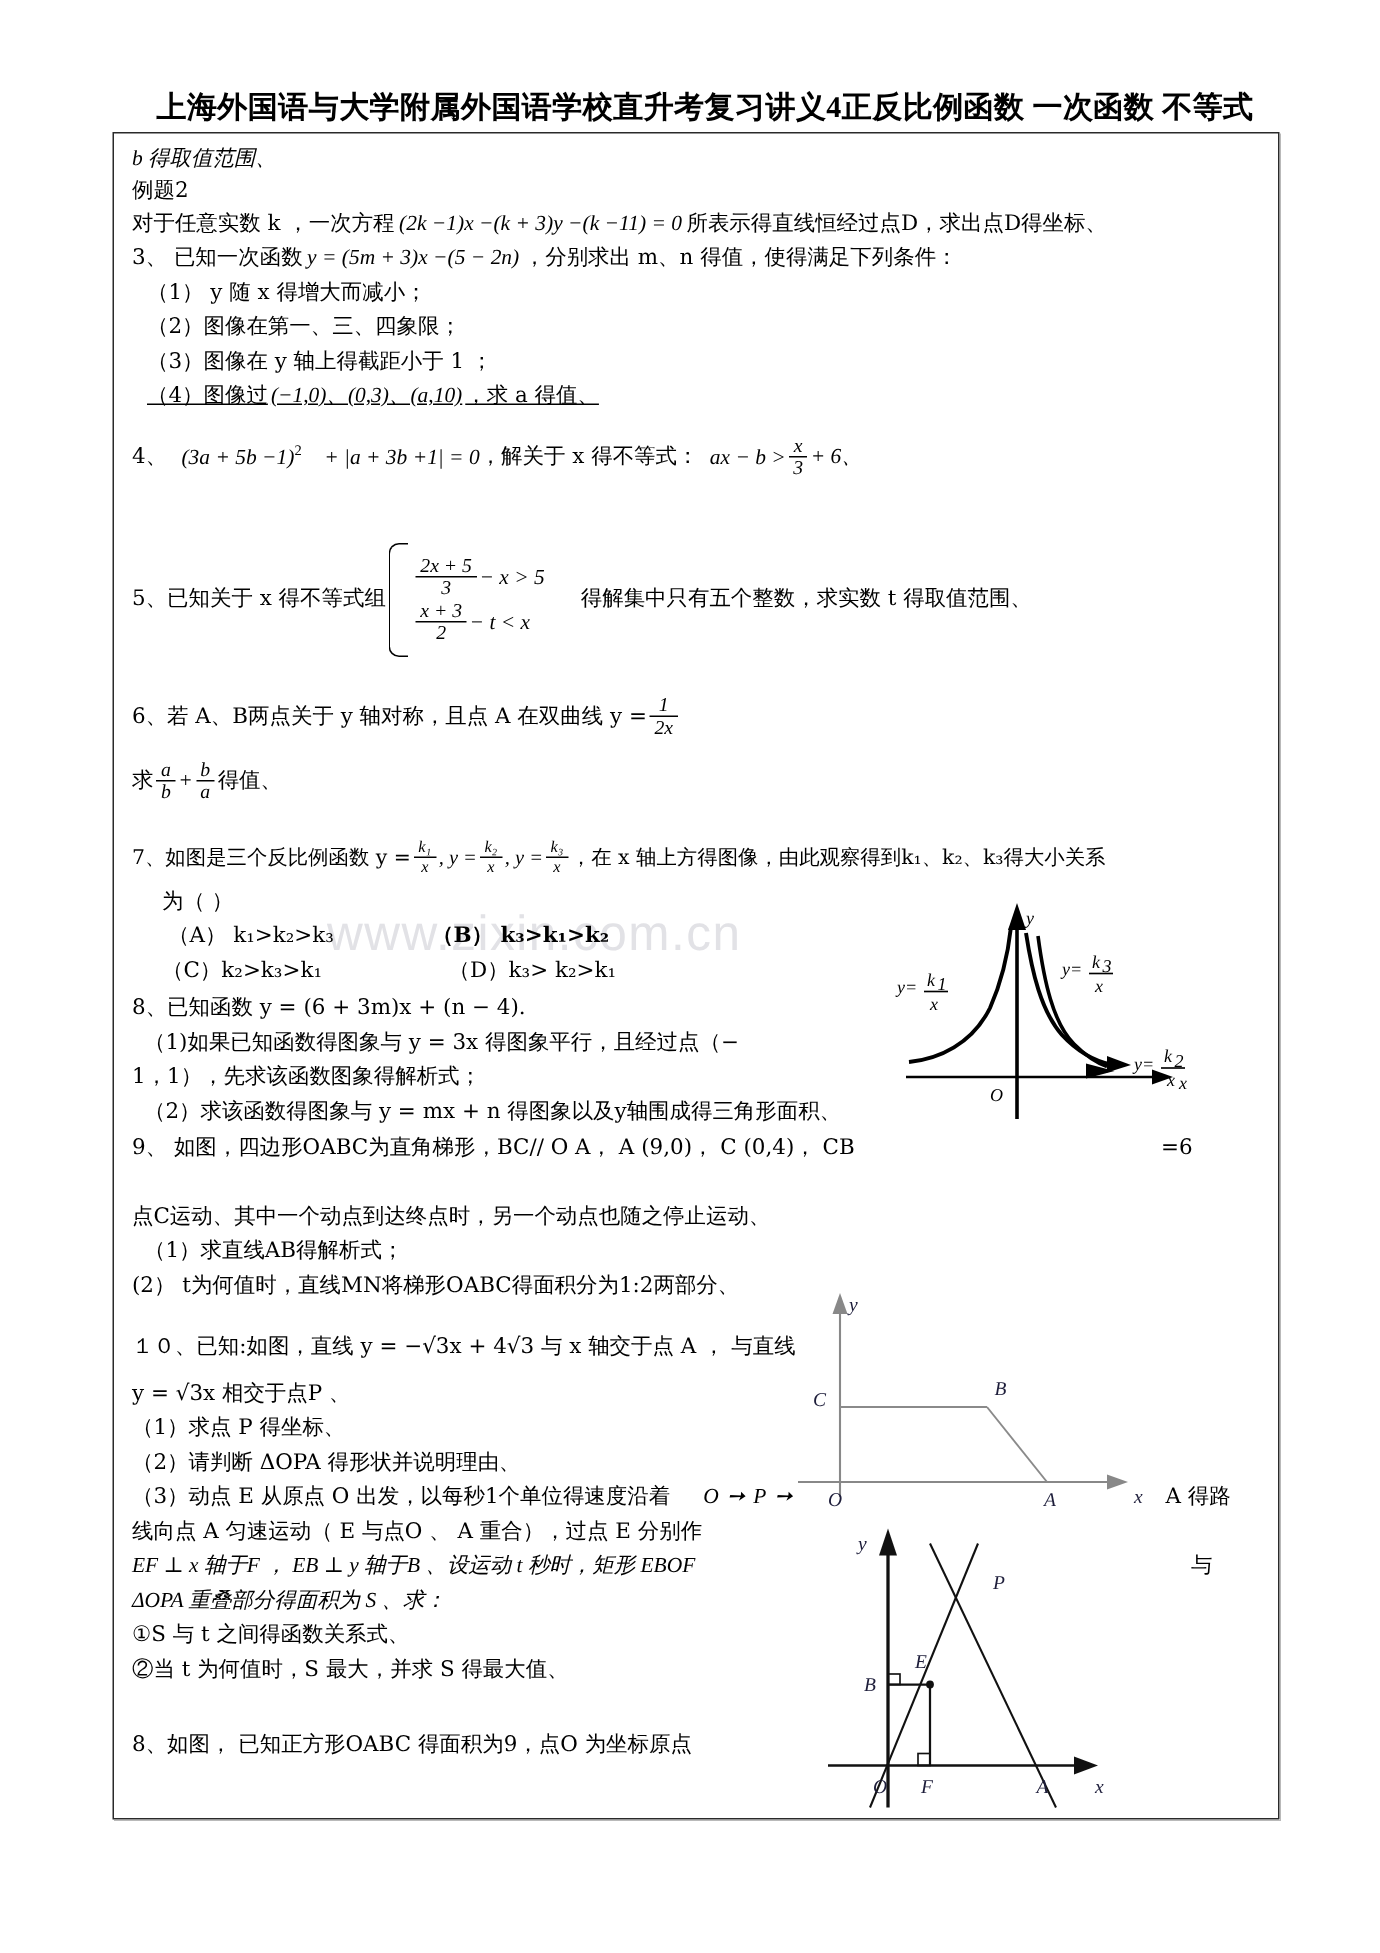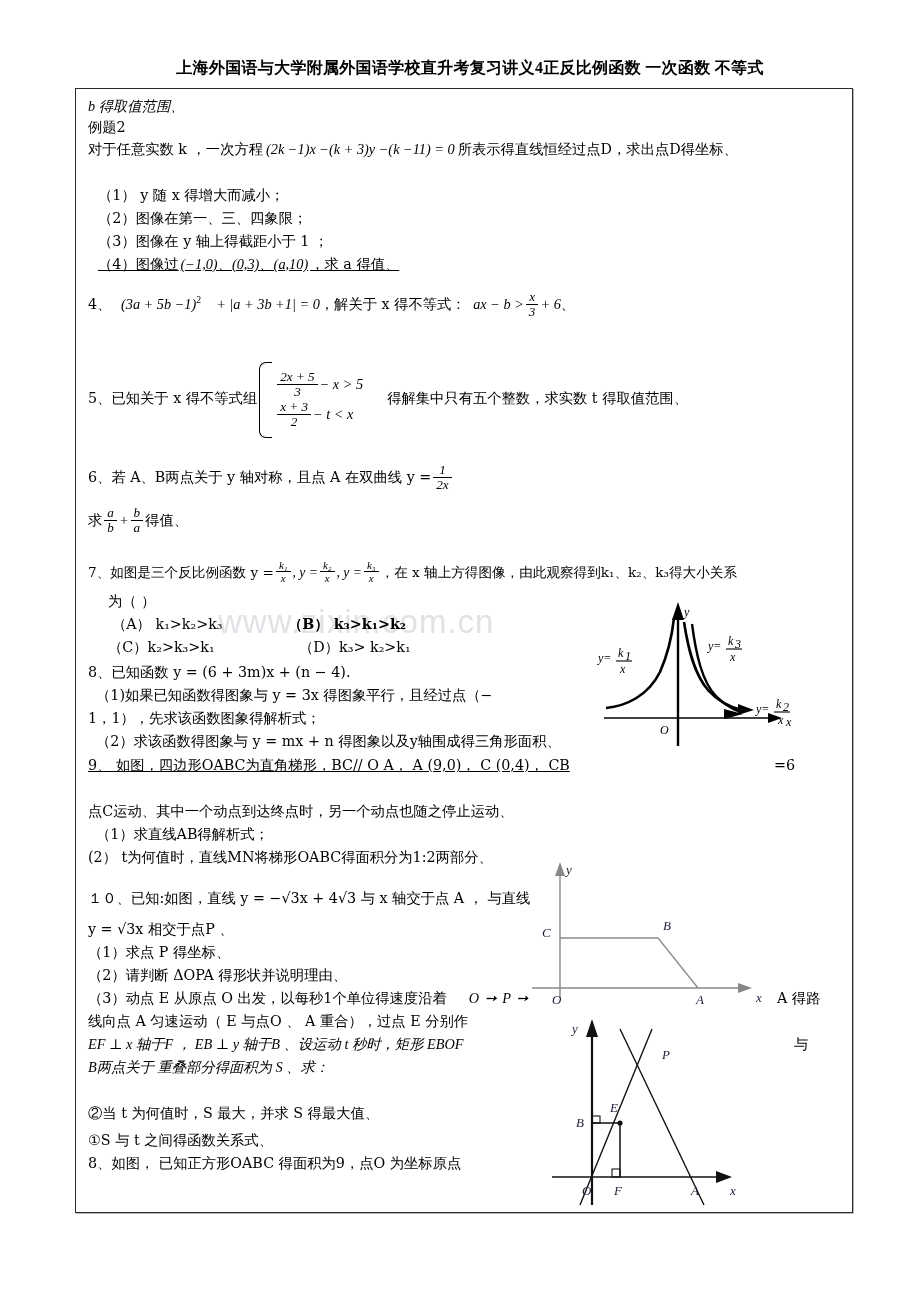--- a/index.html
+++ b/index.html
@@ -5,21 +5,21 @@
   html,body{margin:0;padding:0;}
   body{
     width:920px;height:1302px;background:#ffffff;
     font-family:"Liberation Serif","DejaVu Serif",serif;
     color:#000;overflow:hidden;position:relative;
   }
   .page{position:absolute;left:0;top:0;width:920px;height:1302px;}
 
   .doc-title{
     position:absolute;left:75px;top:58px;width:790px;
-    text-align:center;font-size:16px;font-weight:bold;
+    text-align:center;font-size:20px;font-weight:bold;
     font-family:"Liberation Serif","DejaVu Serif",serif;
     letter-spacing:.3px;white-space:nowrap;
   }
 
   .frame{
     position:absolute;left:75px;top:88px;width:778px;height:1125px;
     border:1.5px solid #2a2a2a;box-sizing:border-box;
     box-shadow:1px 1px 0 #b9b9b9;
   }
 
@@ -76,20 +76,23 @@
     </div>
 
     <div class="ln" style="left:4px;top:27px;">
       <span class="cn">例题2</span>
     </div>
 
     <div class="ln" style="left:4px;top:49px;">
       <span class="cn">对于任意实数 k ，一次方程</span><span class="it" style="margin:0 3px;">(2k −1)x −(k + 3)y −(k −11) = 0</span><span class="cn">所表示得直线恒经过点D，求出点D得坐标、</span>
     </div>
 
+    <div class="ln" style="left:4px;top:72px;">
+      <span class="cn">3、 已知一次函数</span><span class="it" style="margin:0 3px;">y = (5m + 3)x −(5 − 2n)</span><span class="cn">，分别求出 m、n 得值，使得满足下列条件：</span>
+    </div>
     <div class="ln" style="left:14px;top:95px;">
       <span class="cn">（1） y 随 x 得增大而减小；</span>
     </div>
     <div class="ln" style="left:14px;top:118px;">
       <span class="cn">（2）图像在第一、三、四象限；</span>
     </div>
     <div class="ln" style="left:14px;top:141px;">
       <span class="cn">（3）图像在 y 轴上得截距小于 1 ；</span>
     </div>
     <div class="ln" style="left:14px;top:164px;text-decoration:underline;">
@@ -138,21 +141,21 @@
     <div class="ln" style="left:12px;top:595px;">
       <span class="cn">（1)如果已知函数得图象与 y = 3x 得图象平行，且经过点（−</span>
     </div>
     <div class="ln" style="left:4px;top:618px;">
       <span class="cn">1，1），先求该函数图象得解析式；</span>
     </div>
     <div class="ln" style="left:12px;top:641px;">
       <span class="cn">（2）求该函数得图象与 y = mx + n 得图象以及y轴围成得三角形面积、</span>
     </div>
 
-    <div class="ln" style="left:4px;top:665px;text-decoration:underline;">
+    <div class="ln" style="left:4px;top:665px;">
       <span class="cn">9、 如图，四边形OABC为直角梯形，BC// O A， A (9,0)， C (0,4)， CB</span>
     </div>
     <div class="ln" style="left:690px;top:665px;">
       <span class="cn">=6</span>
     </div>
     <div class="ln" style="left:4px;top:711px;">
       <span class="cn">点C运动、其中一个动点到达终点时，另一个动点也随之停止运动、</span>
     </div>
     <div class="ln" style="left:12px;top:734px;">
       <span class="cn">（1）求直线AB得解析式；</span>
@@ -182,23 +185,23 @@
     <div class="ln" style="left:4px;top:921px;">
       <span class="cn">线向点 A 匀速运动（ E 与点O 、 A 重合），过点 E 分别作</span>
     </div>
     <div class="ln" style="left:4px;top:944px;">
       <span class="it">EF ⊥ x 轴于F ， EB ⊥ y 轴于B 、设运动 t 秒时，矩形 EBOF</span>
     </div>
     <div class="ln" style="left:710px;top:944px;">
       <span class="cn">与</span>
     </div>
     <div class="ln" style="left:4px;top:967px;">
-      <span class="it">B两点关于 重叠部分得面积为 S 、求：</span>
-    </div>
-    <div class="ln" style="left:4px;top:1040px;text-align:right;">
+      <span class="it">ΔOPA 重叠部分得面积为 S 、求：</span>
+    </div>
+    <div class="ln" style="left:4px;top:990px;text-align:right;">
       <span class="cn">①S 与 t 之间得函数关系式、</span>
     </div>
     <div class="ln" style="left:4px;top:1013px;">
       <span class="cn">②当 t 为何值时，S 最大，并求 S 得最大值、</span>
     </div>
 
     <div class="ln" style="left:4px;top:1063px;">
       <span class="cn">8、如图， 已知正方形OABC 得面积为9，点O 为坐标原点</span>
     </div>
 

